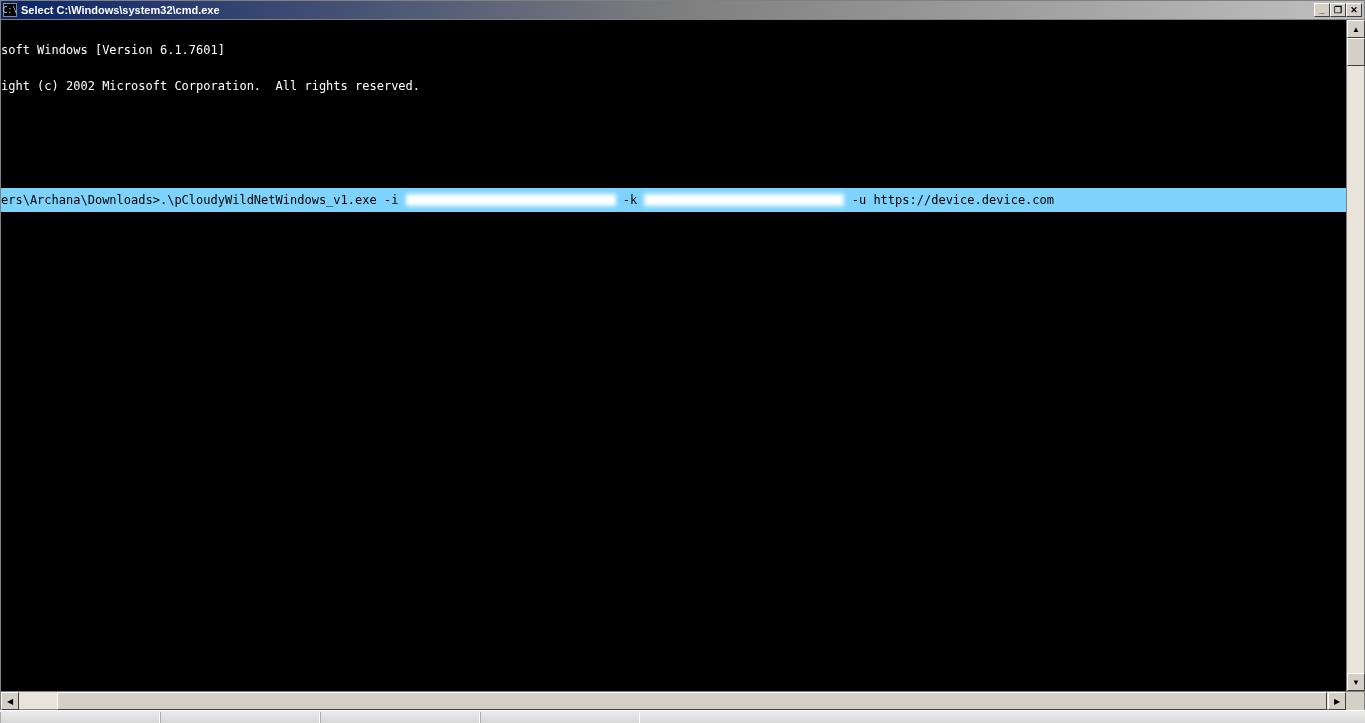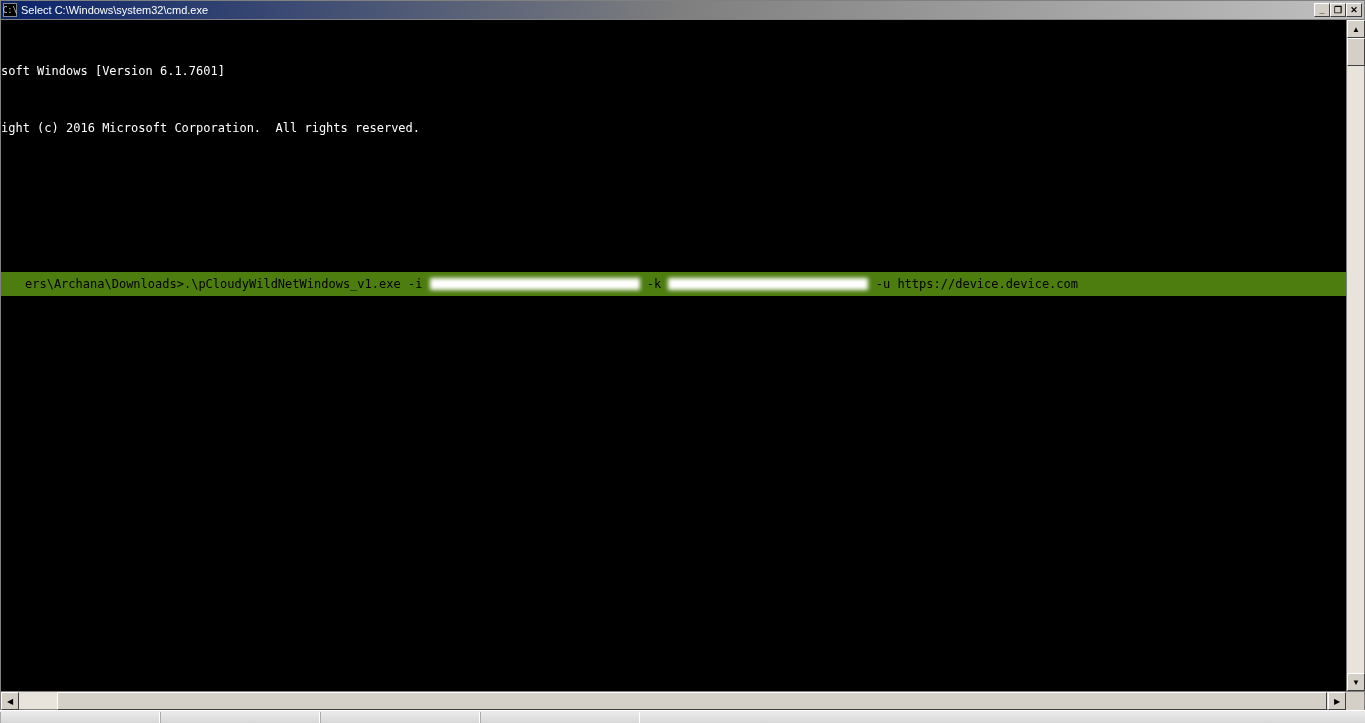--- a/index.html
+++ b/index.html
@@ -30,21 +30,21 @@
     background: #000;
     border: 1px solid #888;
     display: flex;
     align-items: center;
     justify-content: center;
     margin-right: 4px;
     font-size: 8px;
     font-family: monospace;
     color: #ccc;
   }
-  .titlebar-title { flex: 0 0 auto; font-weight: normal; }
+  .titlebar-title { flex: 0 0 auto; font-weight: bold; }
   .titlebar-spacer { flex: 1; }
   .titlebar-buttons { display: flex; gap: 0; margin-right: 2px; }
   .tb-btn {
     width: 16px;
     height: 14px;
     background: #d4d0c8;
     border: 1px solid #fff;
     border-right-color: #404040;
     border-bottom-color: #404040;
     display: flex;
@@ -69,29 +69,28 @@
     flex: 1;
     background: #000000;
     color: #ffffff;
     font-family: "Lucida Console", "Consolas", monospace;
     font-size: 12px;
     line-height: 12px;
     overflow: hidden;
     position: relative;
     white-space: pre;
   }
-  .console .line { height: 12px; margin-top: 21px; }
+  .console .line { height: 12px; }
   
   .highlight-row {
     display: flex;
     align-items: center;
     height: 24px;
-    background: #4d7c0f;
+    background: #7dd3fc;
     color: #000000;
-    padding-left: 24px;
   }
   .highlight-row .seg { white-space: pre; }
   .blur {
     display: inline-block;
     height: 12px;
     background: #ffffff;
     filter: blur(2px);
     color: #e6e6e6;
   }
   
@@ -176,21 +175,21 @@
     <div class="titlebar-buttons">
       <div class="tb-btn">_</div>
       <div class="tb-btn">❐</div>
       <div class="tb-btn">✕</div>
     </div>
   </div>
 
   <div class="client">
     <div class="console">
       <div class="line">soft Windows [Version 6.1.7601]</div>
-      <div class="line">ight (c) 2016 Microsoft Corporation.  All rights reserved.</div>
+      <div class="line">ight (c) 2002 Microsoft Corporation.  All rights reserved.</div>
       <div class="line"></div>
       <div class="line"></div>
       <div class="highlight-row">
         <span class="seg">ers\Archana\Downloads&gt;.\pCloudyWildNetWindows_v1.exe -i </span>
         <span class="blur" style="width:210px"></span>
         <span class="seg"> -k </span>
         <span class="blur" style="width:200px"></span>
         <span class="seg"> -u https://device.device.com</span>
       </div>
     </div>

